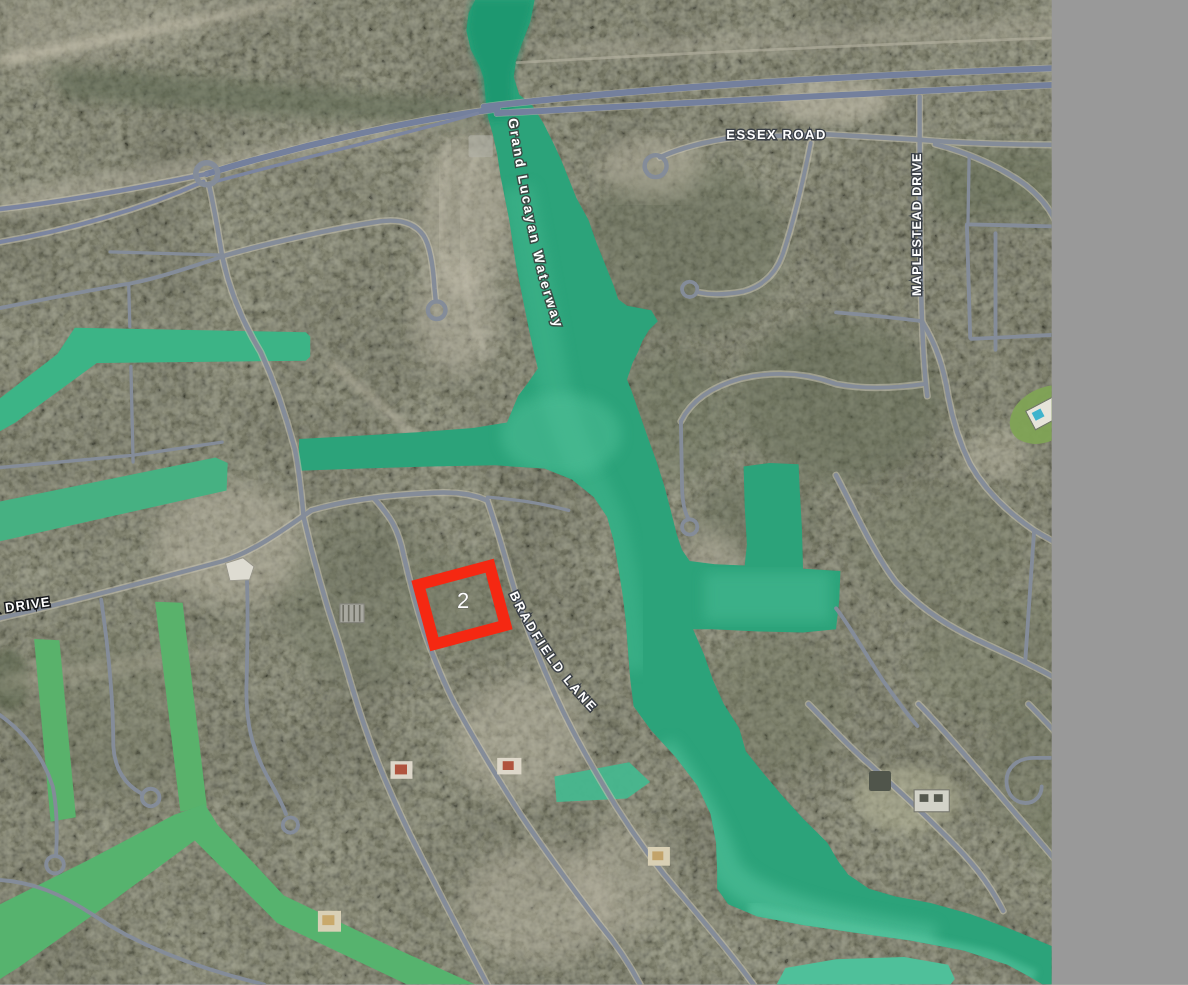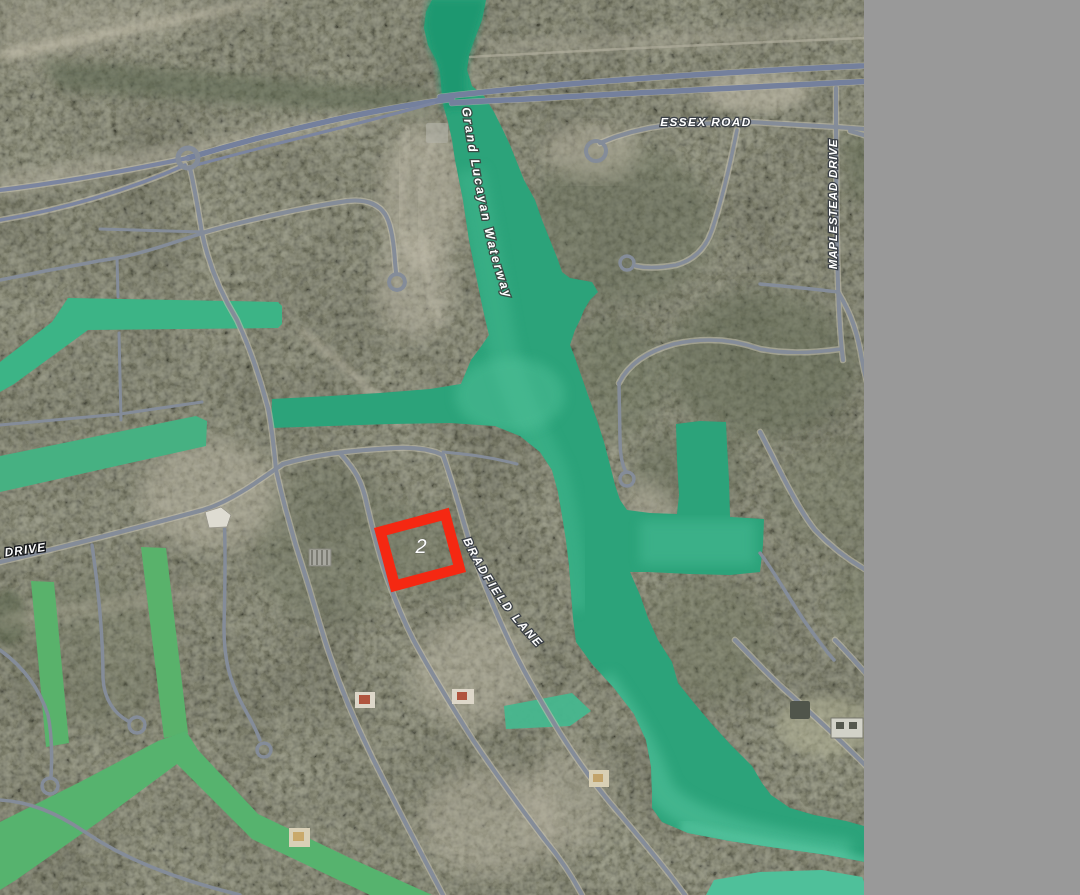--- a/index.html
+++ b/index.html
@@ -1,16 +1,16 @@
 <!DOCTYPE html>
 <html><head>
 <meta charset="utf-8">
 <style>
   html,body{margin:0;padding:0;background:#999;}
-  #map{width:864px;height:895px;position:relative;overflow:hidden;font-family:"Liberation Sans",sans-serif;font-style:italic;}
+  #map{width:956px;height:895px;position:relative;overflow:hidden;font-family:"Liberation Sans",sans-serif;}
   svg{display:block;}
 </style>
 </head>
 <body>
 
 <div id="map">
 <svg width="1080" height="895" viewBox="0 0 1080 895" xmlns="http://www.w3.org/2000/svg">
 <defs>
   <filter id="nz1" x="0" y="0" width="1080" height="895" filterUnits="userSpaceOnUse">
     <feTurbulence type="fractalNoise" baseFrequency="0.17" numOctaves="2" seed="11"></feTurbulence>

